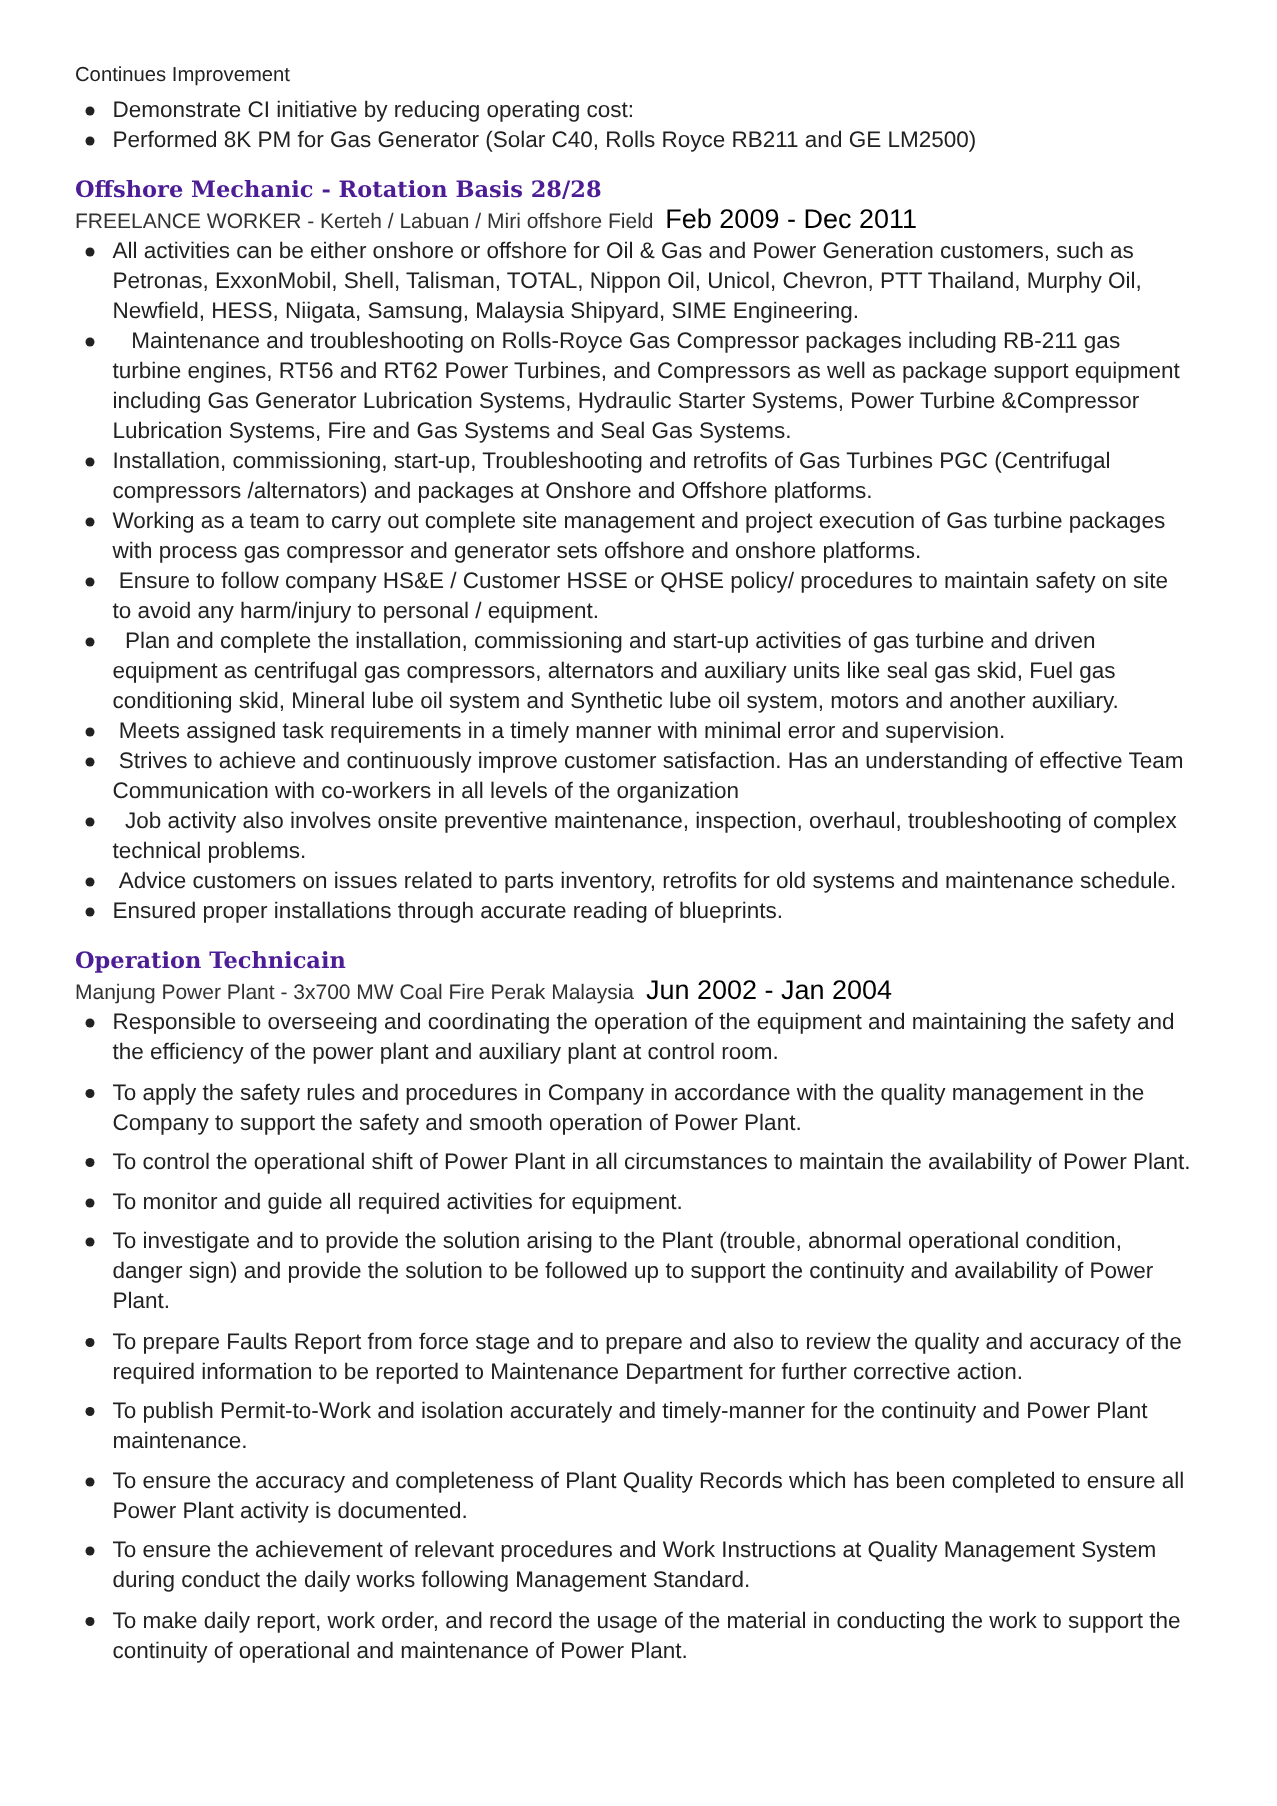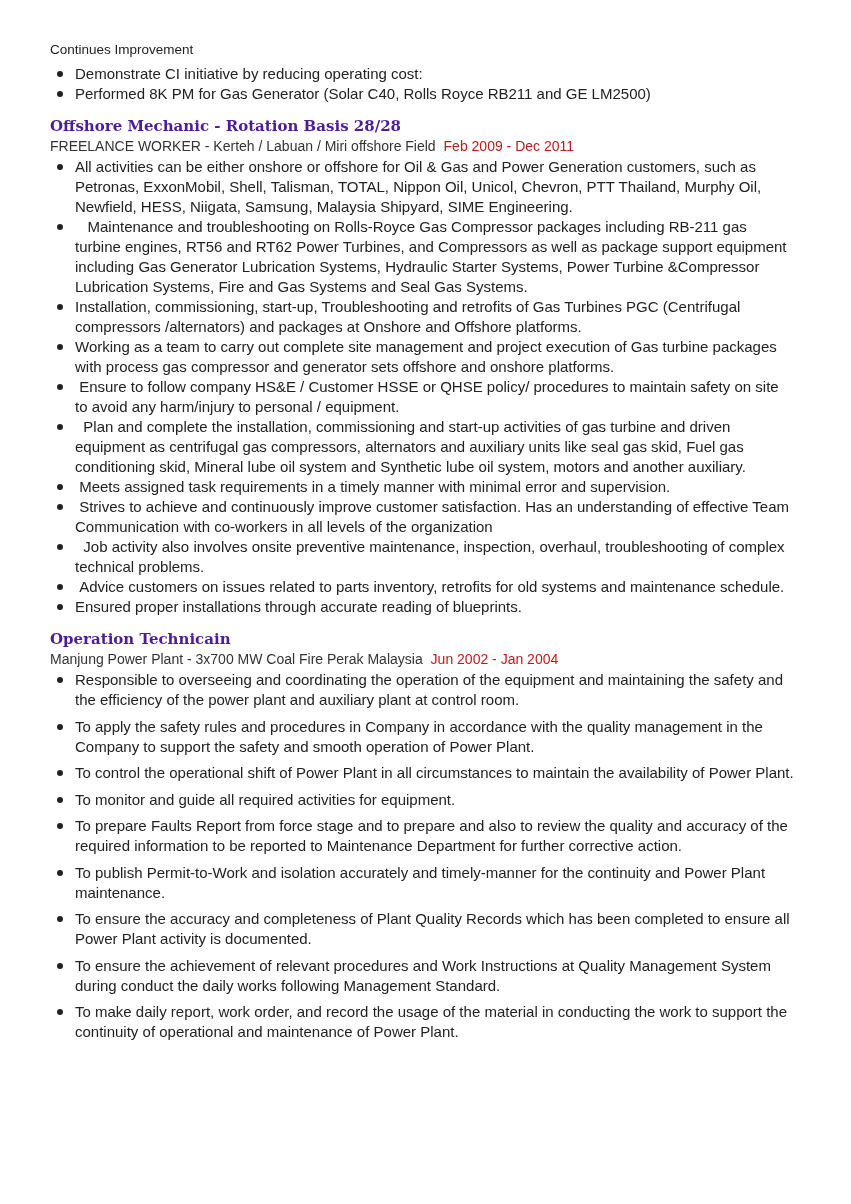--- a/index.html
+++ b/index.html
@@ -7,21 +7,21 @@
          font-family: "Liberation Sans", sans-serif; color: #222; }
   .page { position: absolute; left: 50px; top: 40px; width: 745px; }
   .intro { font-size: 13.5px; line-height: 20px; margin: 0 0 4px 0; }
   ul { margin: 0; padding: 0 0 0 25px; list-style: none; }
   li { position: relative; font-size: 15px; line-height: 20px; }
   li::before { content: ""; position: absolute; left: -18px; top: 7px; width: 6px; height: 6px;
                border-radius: 50%; background: #222; }
   .h-title { font-family: "DejaVu Serif", serif; font-weight: bold; font-size: 15px;
              color: #4c1d95; margin: 0; line-height: 20px; }
   .h-sub { font-size: 14px; line-height: 20px; color: #333; margin: 0 0 1px 0; }
-  .h-sub .date { color: #b91c1c; font-size: 14px; margin-left: 4px; }
+  .h-sub .date { color: #000000; font-size: 18px; margin-left: 4px; }
   .sec1 { margin-top: 12px; }
   .sec2 { margin-top: 12px; }
   .list-a { margin-top: 2px; }
   .list-c li { margin-bottom: 6.5px; }
 </style>
 </head>
 <body>
 
 <div class="page">
   <p class="intro">Continues Improvement</p>
@@ -55,20 +55,21 @@
     <h2 class="h-title">Operation Technicain</h2>
     <p class="h-sub">
       <span>Manjung Power Plant - 3x700 MW Coal Fire Perak Malaysia</span>
       <span class="date">Jun 2002 - Jan 2004</span>
     </p>
     <ul class="list-c">
       <li>Responsible to overseeing and coordinating the operation of the equipment and maintaining the safety and the efficiency of the power plant and auxiliary plant at control room.</li>
       <li>To apply the safety rules and procedures in Company in accordance with the quality management in the Company to support the safety and smooth operation of Power Plant.</li>
       <li>To control the operational shift of Power Plant in all circumstances to maintain the availability of Power Plant.</li>
       <li>To monitor and guide all required activities for equipment.</li>
+      <li>To investigate and to provide the solution arising to the Plant (trouble, abnormal operational condition, danger sign) and provide the solution to be followed up to support the continuity and availability of Power Plant.</li>
       <li>To prepare Faults Report from force stage and to prepare and also to review the quality and accuracy of the required information to be reported to Maintenance Department for further corrective action.</li>
       <li>To publish Permit-to-Work and isolation accurately and timely-manner for the continuity and Power Plant maintenance.</li>
       <li>To ensure the accuracy and completeness of Plant Quality Records which has been completed to ensure all Power Plant activity is documented.</li>
       <li>To ensure the achievement of relevant procedures and Work Instructions at Quality Management System during conduct the daily works following Management Standard.</li>
       <li>To make daily report, work order, and record the usage of the material in conducting the work to support the continuity of operational and maintenance of Power Plant.</li>
     </ul>
   </div>
 </div>
 
 </body></html>

